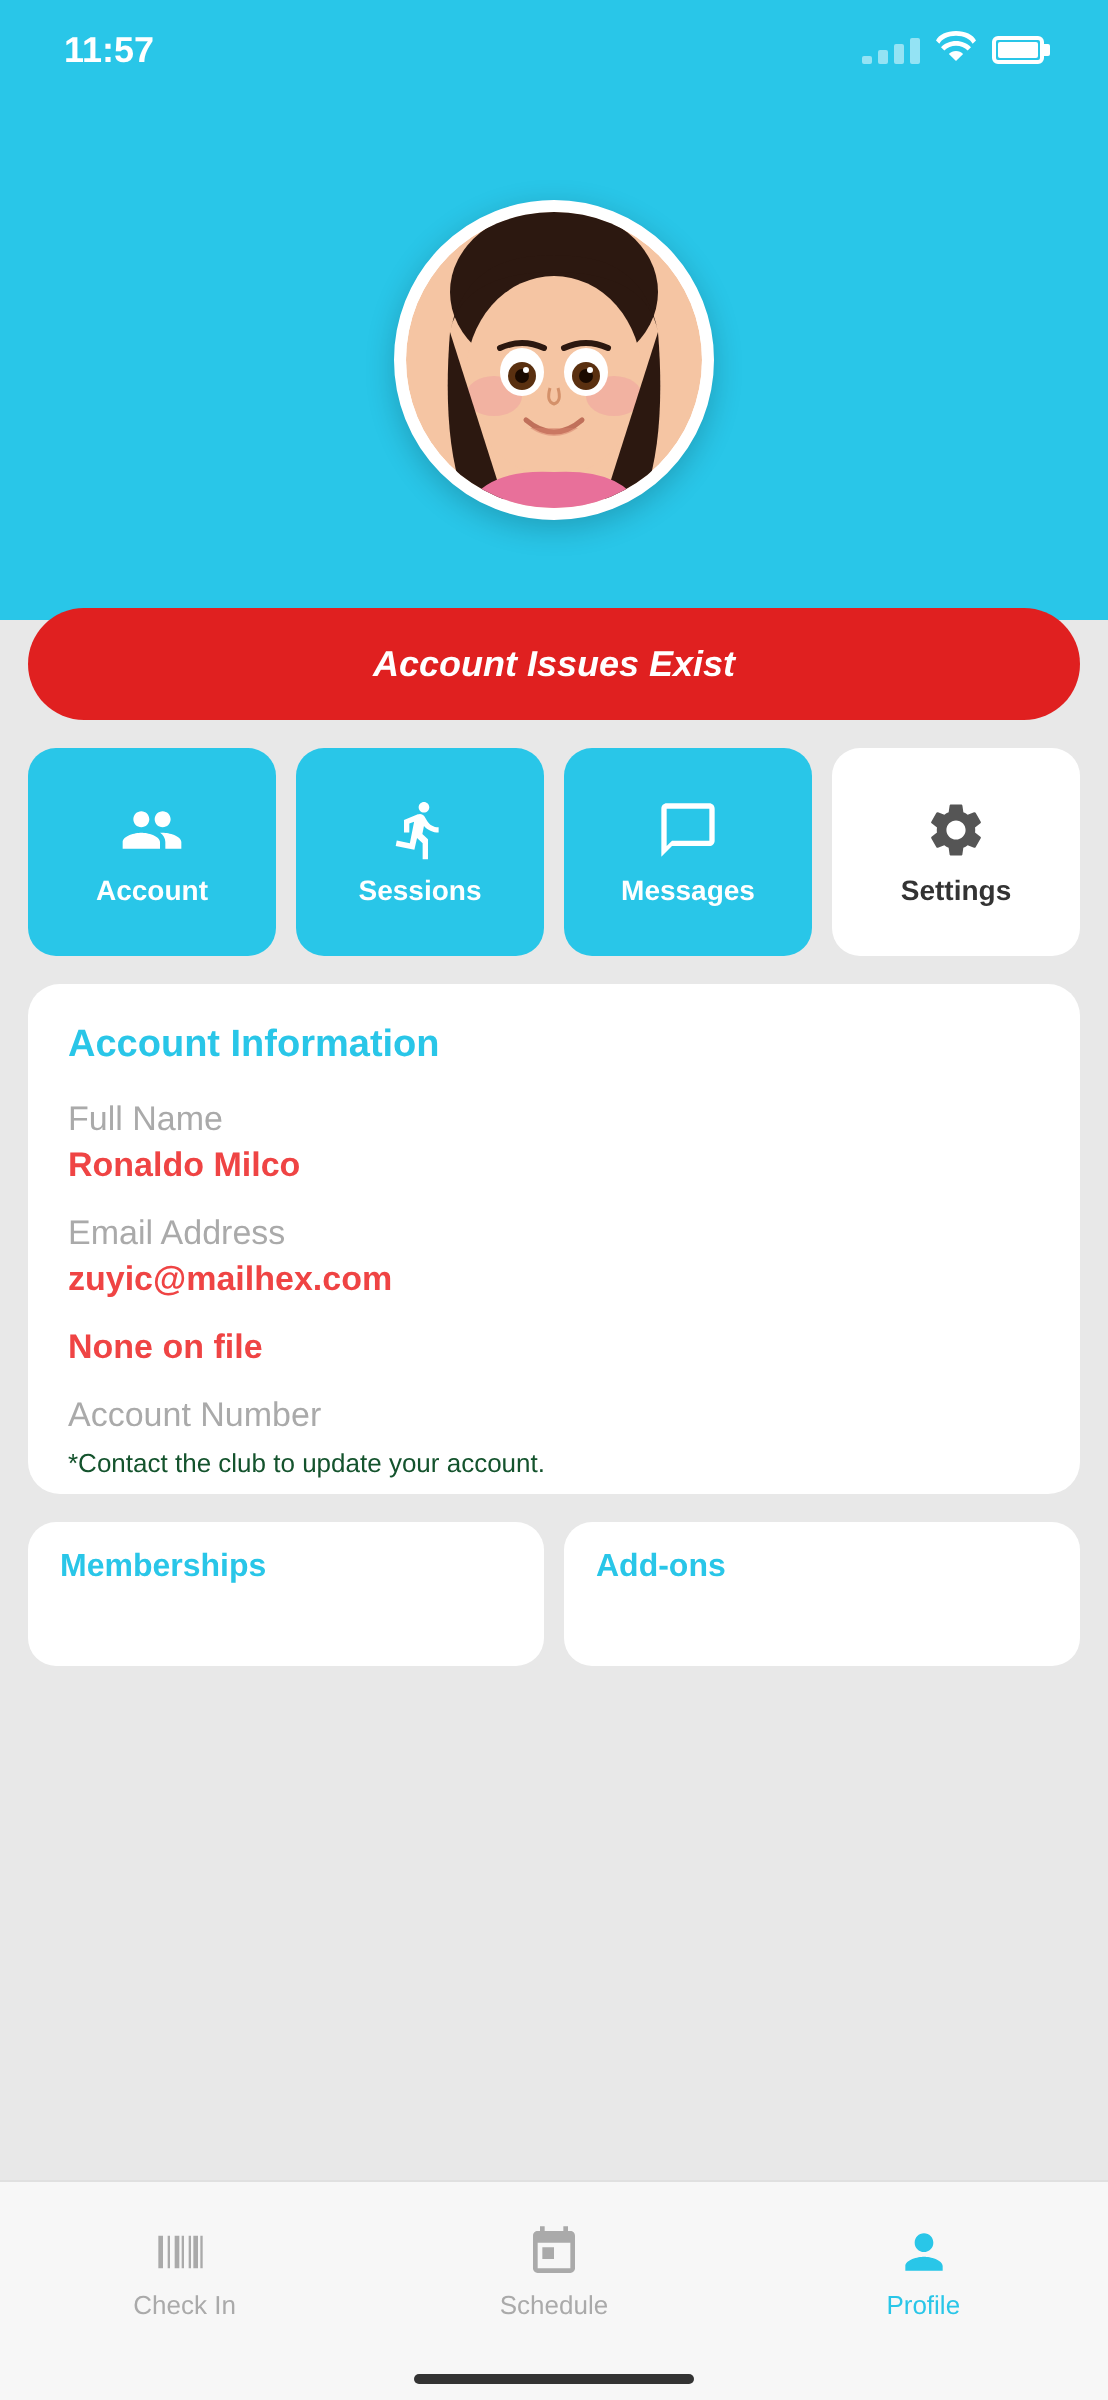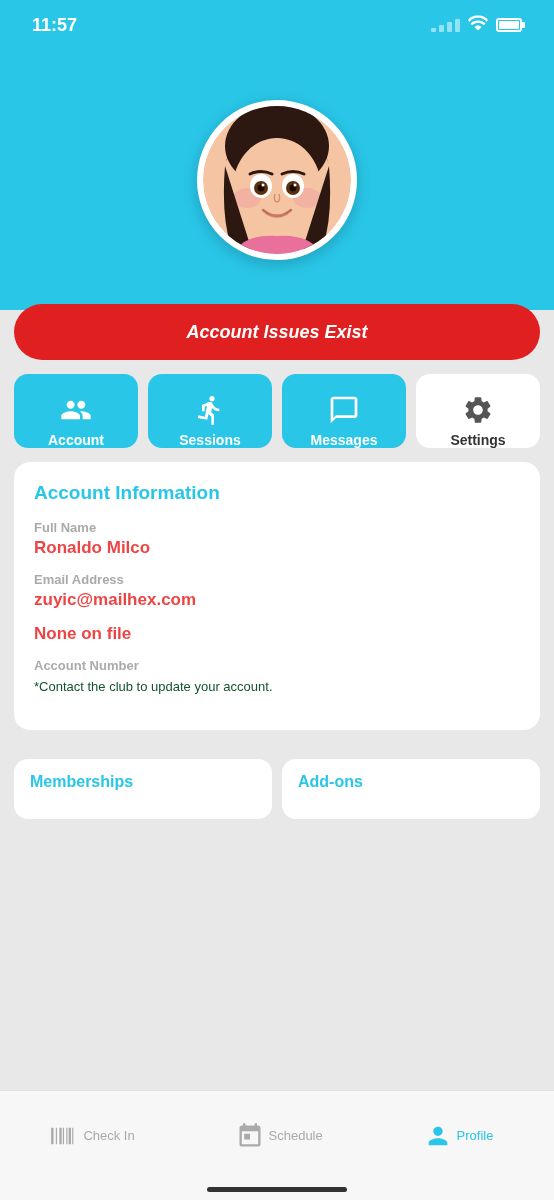--- a/index.html
+++ b/index.html
@@ -135,26 +135,26 @@
     }
 
     
     .nav-tabs {
       display: flex;
       gap: 10px;
       padding: 14px 14px 10px;
     }
     .nav-tab {
       flex: 1;
-      height: 74px;
+      height: 104px;
       border-radius: 14px;
       display: flex;
       flex-direction: column;
       align-items: center;
-      justify-content: flex-end;
+      justify-content: center;
       gap: 6px;
       cursor: pointer;
     }
     .nav-tab.active {
       background: #29c6e8;
     }
     .nav-tab.inactive {
       background: #ffffff;
     }
     .nav-tab-label {
@@ -165,35 +165,35 @@
       color: #fff;
     }
     .nav-tab.inactive .nav-tab-label {
       color: #333;
     }
 
     
     .content-card {
       background: #fff;
       border-radius: 16px;
-      margin: 4px 14px 29px;
-      padding: 20px 20px 36px;
+      margin: 4px 14px 14px;
+      padding: 20px 20px 8px;
     }
 
     .section-title {
       font-size: 19px;
       font-weight: 600;
       color: #29c6e8;
       margin-bottom: 16px;
     }
 
     .info-label {
-      font-size: 13px;
+      font-size: 17px;
       color: #aaa;
-      font-weight: 700;
+      font-weight: 400;
       margin-bottom: 3px;
     }
     .info-value {
       font-size: 17px;
       font-weight: 700;
       color: #ef4444;
       margin-bottom: 14px;
     }
 
     .info-note {
@@ -206,21 +206,21 @@
     .bottom-cards {
       display: flex;
       gap: 10px;
       padding: 0 14px;
     }
     .bottom-card {
       flex: 1;
       background: #fff;
       border-radius: 14px;
       padding: 14px 16px 10px;
-      height: 60px;
+      height: 72px;
       overflow: hidden;
     }
     .bottom-card-title {
       font-size: 16px;
       font-weight: 600;
       color: #29c6e8;
     }
 
     
     .bottom-nav {
@@ -231,20 +231,21 @@
       height: 110px;
       background: #f7f7f7;
       border-top: 1px solid #e0e0e0;
       display: flex;
       align-items: center;
       justify-content: space-around;
       padding-bottom: 20px;
     }
     .bottom-nav-item {
       display: flex;
+      flex-direction: column;
       align-items: center;
       gap: 5px;
       cursor: pointer;
       min-width: 80px;
     }
     .bottom-nav-label {
       font-size: 13px;
       color: #aaa;
     }
     .bottom-nav-item.active .bottom-nav-label {

